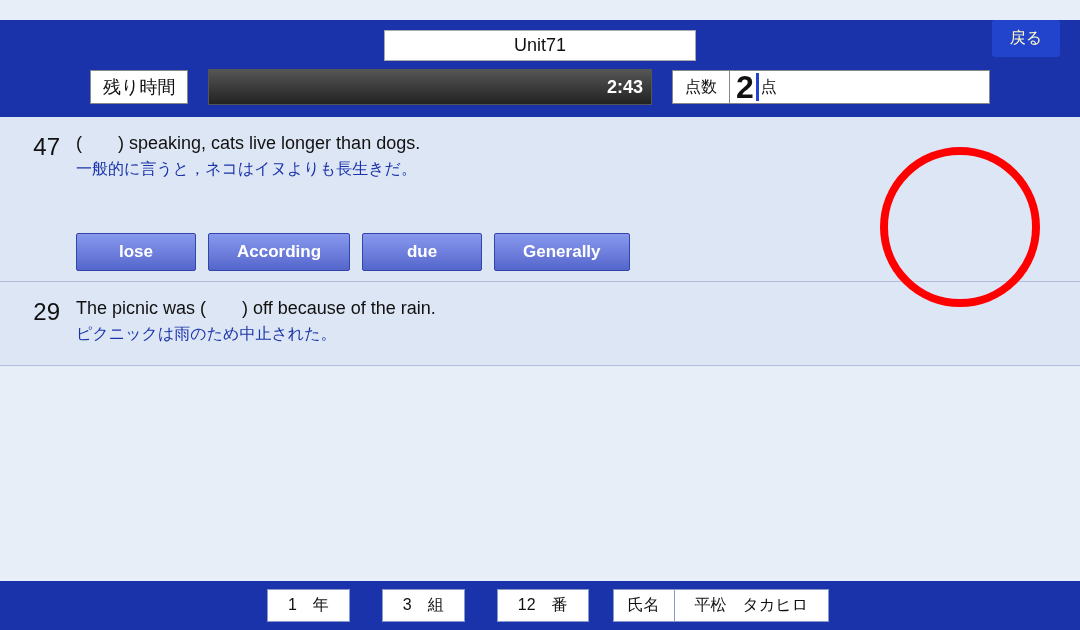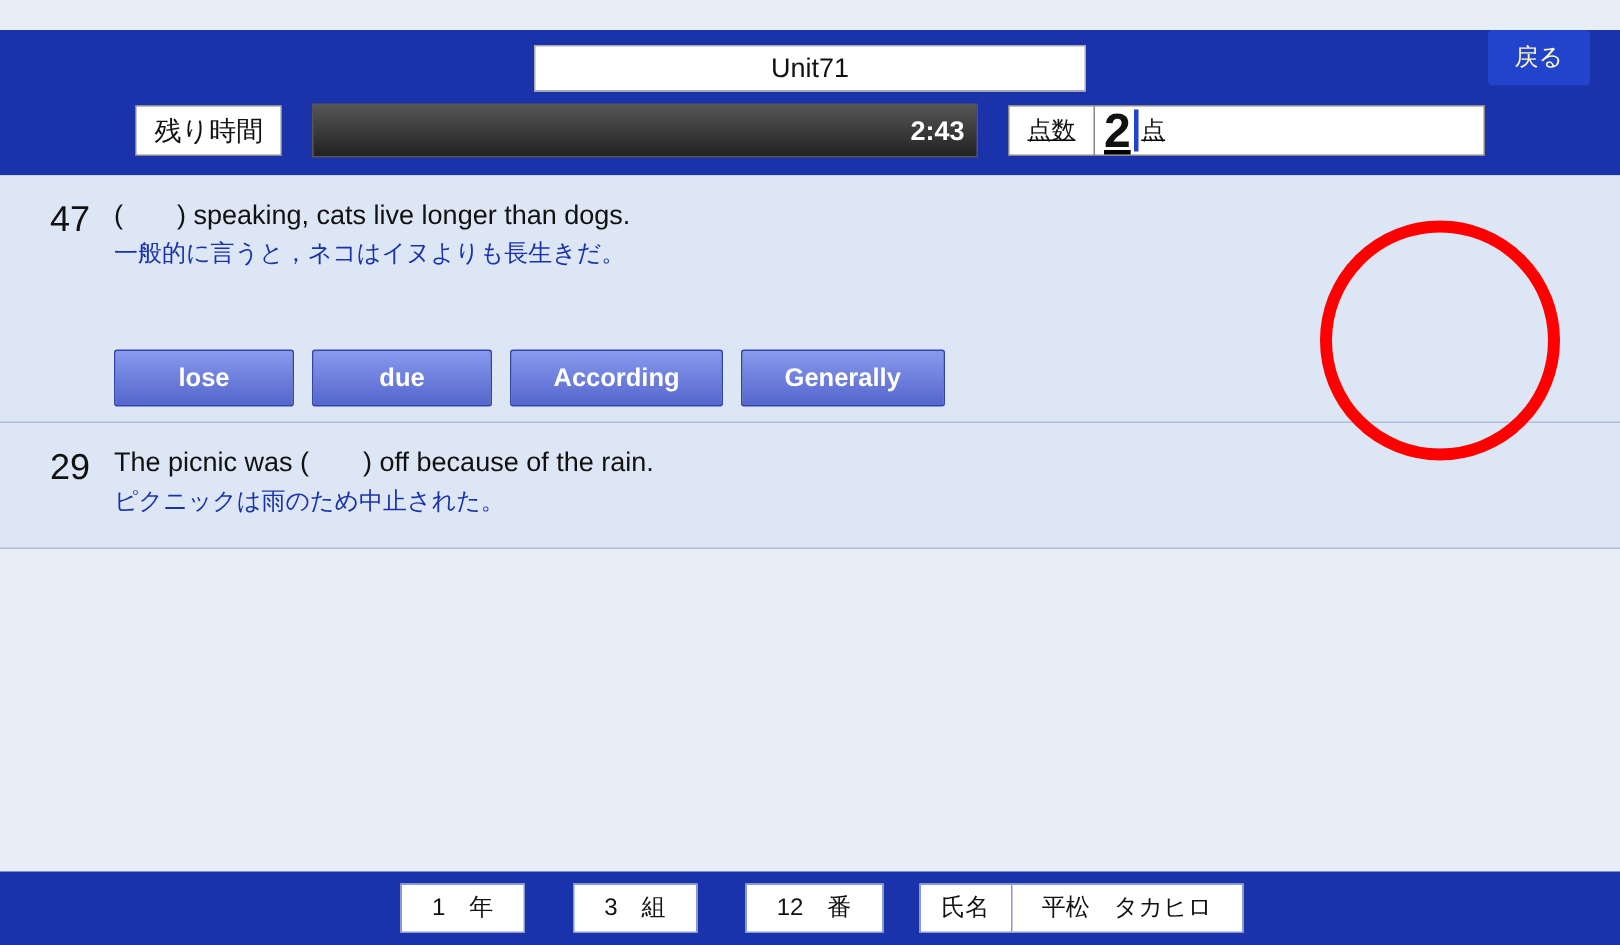--- a/index.html
+++ b/index.html
@@ -41,21 +41,21 @@
       background: #1a33aa;
       padding: 10px 0 12px;
       display: flex;
       flex-direction: column;
       align-items: center;
       gap: 8px;
     }
     #unit-box {
       background: white;
       border: 1px solid #aaa;
-      width: 368px;
+      width: 312px;
       text-align: center;
       padding: 4px 10px;
       font-size: 18px;
       color: #111;
     }
     #stats-row {
       display: flex;
       align-items: center;
       gap: 20px;
       width: 900px;
@@ -80,21 +80,20 @@
     }
     #timer-value {
       color: white;
       font-size: 18px;
       font-weight: bold;
     }
     #score-container {
       display: flex;
       align-items: center;
       gap: 0;
-      text-decoration: underline;
     }
     #score-label {
       background: white;
       border: 1px solid #888;
       padding: 4px 12px;
       font-size: 16px;
       color: #111;
       height: 34px;
       display: flex;
       align-items: center;
@@ -261,22 +260,22 @@
 <div id="main-content" style="position:relative;">
 
   <div id="q47-wrapper">
     <div class="question-row">
       <div class="question-number">47</div>
       <div class="question-body">
         <div class="question-text">(　　) speaking, cats live longer than dogs.</div>
         <div class="question-japanese">一般的に言うと，ネコはイヌよりも長生きだ。</div>
         <div class="answer-buttons">
           <button class="answer-btn">lose</button>
+          <button class="answer-btn">According</button>
           <button class="answer-btn">due</button>
-          <button class="answer-btn">According</button>
           <button class="answer-btn">Generally</button>
         </div>
       </div>
     </div>
 
     <div id="red-circle" style="top: 30px; right: 40px;"></div>
   </div>
 
   <div class="question-row">
     <div class="question-number">29</div>

